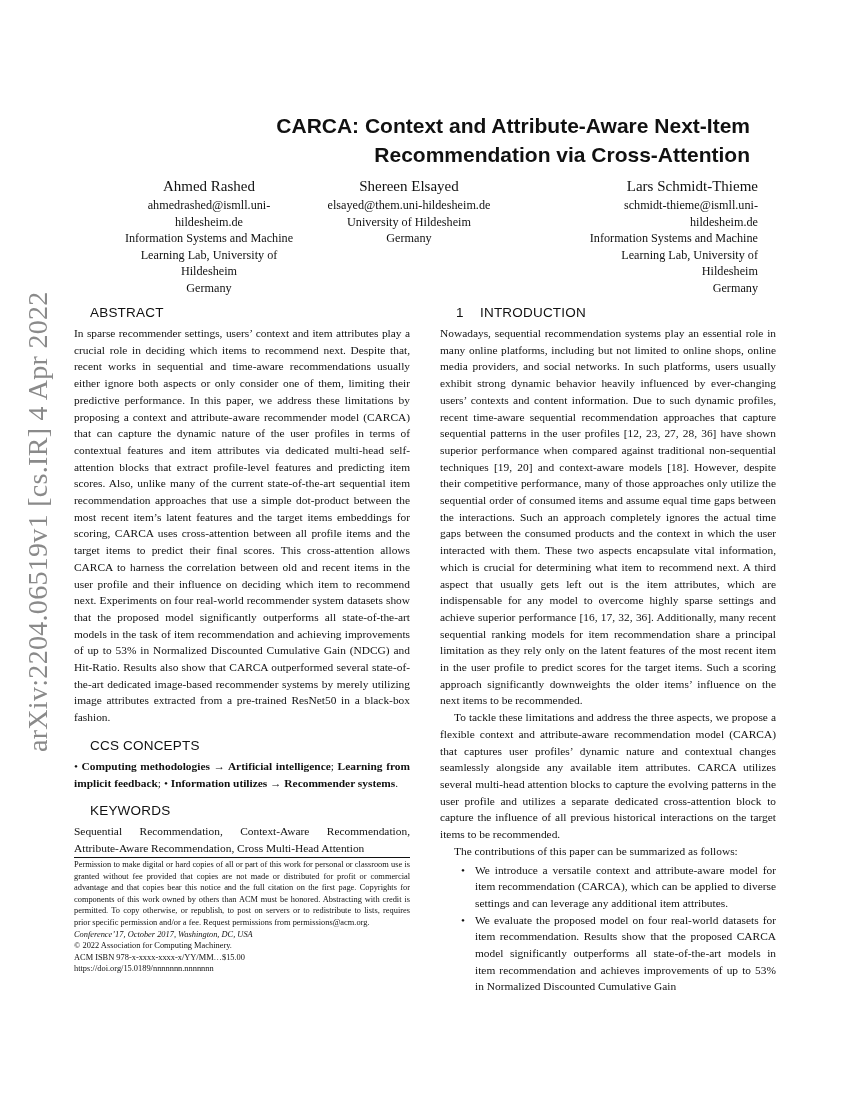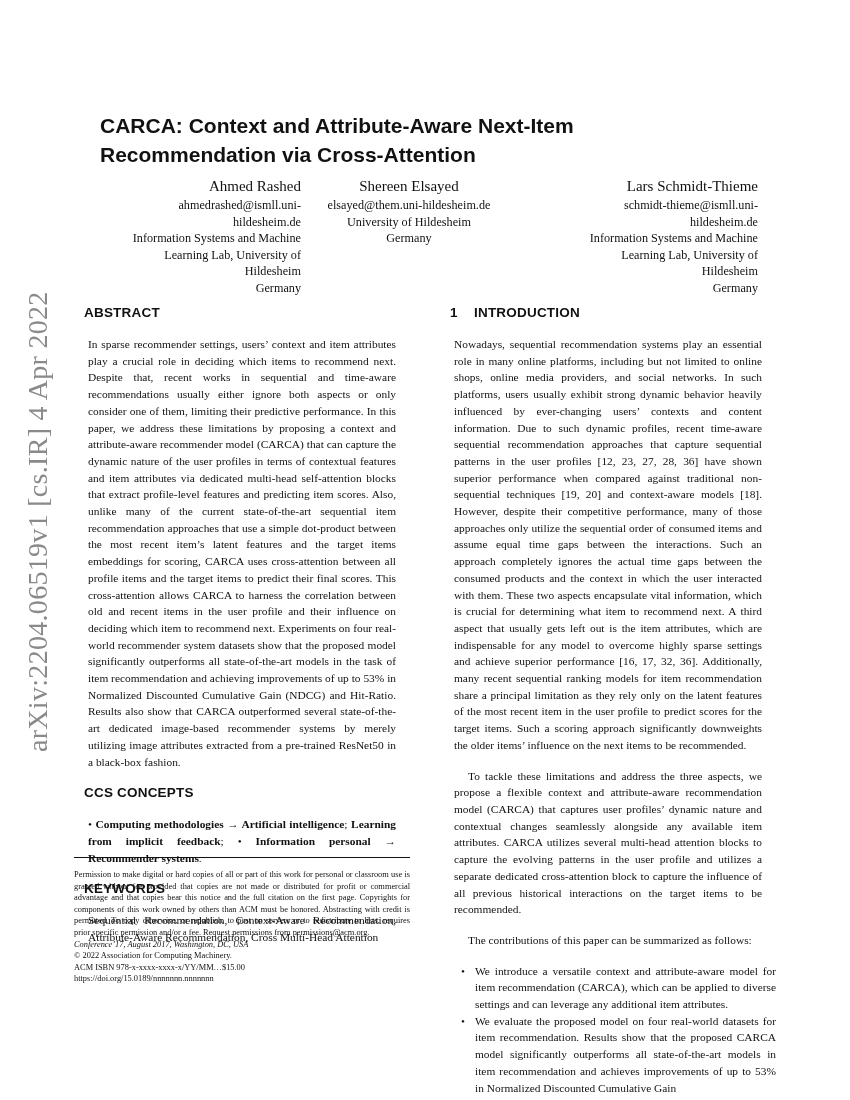--- a/index.html
+++ b/index.html
@@ -1,34 +1,34 @@
 <!DOCTYPE html>
 <html><head>
 <meta charset="utf-8">
 <style>
   html, body { margin: 0; padding: 0; background: #ffffff; }
   body { width: 850px; height: 1100px; position: relative; overflow: hidden; color: #111; font-family: "Liberation Serif", "DejaVu Serif", serif; }
   .arxiv { position: absolute; left: 22px; top: 752px; transform-origin: 0 0; transform: rotate(-90deg); font-size: 28px; color: #8a8a8a; white-space: nowrap; letter-spacing: 0.3px; font-family: "Liberation Serif", serif; }
-  .title { position: absolute; left: 100px; width: 650px; top: 111px; text-align: left; font-family: "Liberation Sans", "DejaVu Sans", sans-serif; font-weight: bold; font-size: 21px; line-height: 29px; color: #111; }
+  .title { position: absolute; left: 100px; width: 650px; top: 111px; text-align: right; font-family: "Liberation Sans", "DejaVu Sans", sans-serif; font-weight: bold; font-size: 21px; line-height: 29px; color: #111; }
   .author { position: absolute; top: 176px; text-align: center; font-size: 12.2px; line-height: 16.6px; }
   .author .name { font-size: 15px; line-height: 20px; margin-bottom: 1px; }
-  .a1 { left: 91px; width: 210px; text-align: right; }
+  .a1 { left: 104px; width: 210px; }
   .a2 { left: 304px; width: 210px; font-family: Liberation Serif, serif; }
   .a3 { left: 548px; width: 210px; text-align: right; }
   .col { position: absolute; width: 336px; font-size: 11.4px; line-height: 16.7px; text-align: justify; }
   .left { left: 74px; top: 304px; }
   .right { left: 440px; top: 304px; }
-  h2 { font-family: "Liberation Sans", "DejaVu Sans", sans-serif; font-size: 13.5px; font-weight: bold; margin: 0 0 3px 10px; line-height: 18px; letter-spacing: 0.2px; }
+  h2 { font-family: "Liberation Sans", "DejaVu Sans", sans-serif; font-size: 13.5px; font-weight: normal; margin: 0 0 3px 16px; line-height: 18px; letter-spacing: 0.2px; }
   h2 .num { display: inline-block; width: 24px; }
-  p { margin: 14px; }
+  p { margin: 0; }
   .indent { text-indent: 14px; }
   .ccs { font-weight: bold; }
   .ccs .sep { font-weight: normal; }
   .sec-gap { margin-top: 11px; }
-  .footnote { position: absolute; left: 74px; top: 857px; width: 336px; border-top: 0.8px solid #111; padding-top: 11px; font-size: 8.4px; line-height: 11.6px; text-align: justify; }
+  .footnote { position: absolute; left: 74px; top: 857px; width: 336px; border-top: 0.8px solid #111; padding-top: 1px; font-size: 8.4px; line-height: 11.6px; text-align: justify; }
   .footnote .conf { font-style: italic; }
   ul.contrib { list-style: none; margin: 2px 0 0 0; padding: 0 0 0 35px; }
   ul.contrib li { position: relative; margin: 0; }
   ul.contrib li .bullet { position: absolute; left: -14px; top: 0; }
 </style>
 </head>
 <body>
 
 <div class="arxiv">arXiv:2204.06519v1  [cs.IR]  4 Apr 2022</div>
 
@@ -72,35 +72,35 @@
 
   <section class="sec-gap">
     <h2>CCS CONCEPTS</h2>
     <p class="ccs">
       <span class="sep">•</span>
       <span>Computing methodologies</span>
       <span class="sep">→</span>
       <span>Artificial intelligence</span><span class="sep">;</span>
       <span>Learning from implicit feedback</span><span class="sep">;</span>
       <span class="sep">•</span>
-      <span>Information personal</span>
+      <span>Information utilizes</span>
       <span class="sep">→</span>
       <span>Recommender systems</span><span class="sep">.</span>
     </p>
   </section>
 
   <section class="sec-gap">
     <h2>KEYWORDS</h2>
     <p>Sequential Recommendation, Context-Aware Recommendation, Attribute-Aware Recommendation, Cross Multi-Head Attention</p>
   </section>
 </div>
 
 <div class="footnote">
   <div>Permission to make digital or hard copies of all or part of this work for personal or classroom use is granted without fee provided that copies are not made or distributed for profit or commercial advantage and that copies bear this notice and the full citation on the first page. Copyrights for components of this work owned by others than ACM must be honored. Abstracting with credit is permitted. To copy otherwise, or republish, to post on servers or to redistribute to lists, requires prior specific permission and/or a fee. Request permissions from permissions@acm.org.</div>
-  <div class="conf">Conference’17, August 2017, Washington, DC, USA</div>
+  <div class="conf">Conference’17, October 2017, Washington, DC, USA</div>
   <div>© 2022 Association for Computing Machinery.</div>
   <div>ACM ISBN 978-x-xxxx-xxxx-x/YY/MM…$15.00</div>
   <div>https://doi.org/15.0189/nnnnnnn.nnnnnnn</div>
 </div>
 
 <div class="col right">
   <section>
     <h2><span class="num">1</span><span>INTRODUCTION</span></h2>
     <p>Nowadays, sequential recommendation systems play an essential role in many online platforms, including but not limited to online shops, online media providers, and social networks. In such platforms, users usually exhibit strong dynamic behavior heavily influenced by ever-changing users’ contexts and content information. Due to such dynamic profiles, recent time-aware sequential recommendation approaches that capture sequential patterns in the user profiles [12, 23, 27, 28, 36] have shown superior performance when compared against traditional non-sequential techniques [19, 20] and context-aware models [18]. However, despite their competitive performance, many of those approaches only utilize the sequential order of consumed items and assume equal time gaps between the interactions. Such an approach completely ignores the actual time gaps between the consumed products and the context in which the user interacted with them. These two aspects encapsulate vital information, which is crucial for determining what item to recommend next. A third aspect that usually gets left out is the item attributes, which are indispensable for any model to overcome highly sparse settings and achieve superior performance [16, 17, 32, 36]. Additionally, many recent sequential ranking models for item recommendation share a principal limitation as they rely only on the latent features of the most recent item in the user profile to predict scores for the target items. Such a scoring approach significantly downweights the older items’ influence on the next items to be recommended.</p>
     <p class="indent">To tackle these limitations and address the three aspects, we propose a flexible context and attribute-aware recommendation model (CARCA) that captures user profiles’ dynamic nature and contextual changes seamlessly alongside any available item attributes. CARCA utilizes several multi-head attention blocks to capture the evolving patterns in the user profile and utilizes a separate dedicated cross-attention block to capture the influence of all previous historical interactions on the target items to be recommended.</p>

